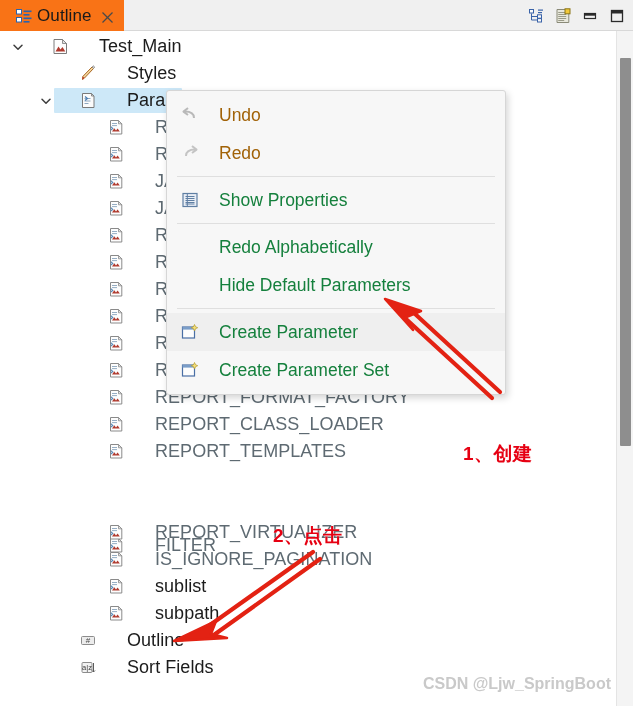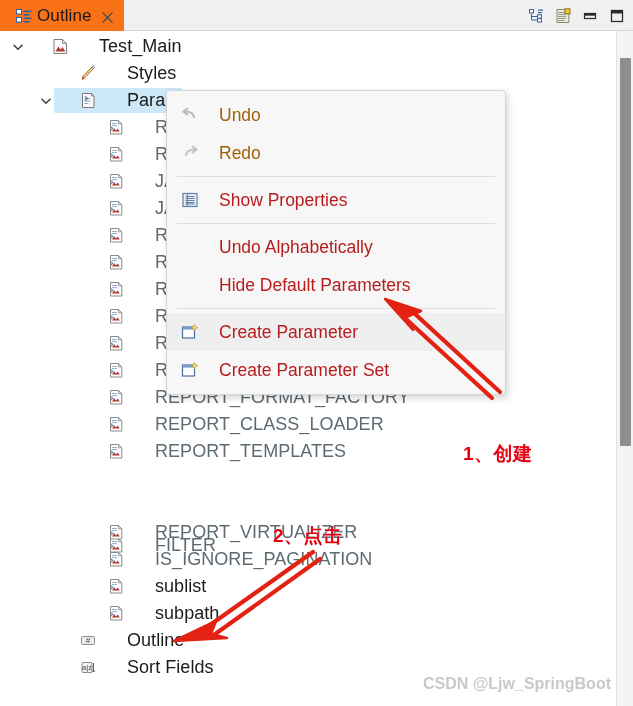--- a/index.html
+++ b/index.html
@@ -114,21 +114,21 @@
     box-sizing: border-box;
   }
   .mi.hot { background: #efefef; }
   .mi-icon {
     width: 22px; height: 20px; flex: 0 0 22px;
     margin-right: 18px;
     display: flex; align-items: center; justify-content: center;
   }
   .mi-label {
     font-size: 17.5px;
-    color: #b91c1c;
+    color: #15803d;
     font-family: "Liberation Sans", sans-serif;
   }
   .mi.disabled .mi-label { color: #a16207; }
   .msep {
     height: 1px; background: #dfdfdf;
     margin: 4px 10px 4px 10px;
   }
 
   
   .annot {
@@ -551,21 +551,21 @@
             <rect x="2" y="2.5" width="14" height="13" fill="#e9eef5" stroke="#5f7fa3" stroke-width="1.2"></rect>
             <path d="M4.5 5.5 h9 M4.5 7.5 h9 M4.5 9.5 h9 M4.5 11.5 h9 M4.5 13 h9" stroke="#5f7fa3" stroke-width="1"></path>
             <path d="M6.3 2.5 V15.5" stroke="#5f7fa3" stroke-width="1"></path>
           </svg>
         </span>
         <span class="mi-label">Show Properties</span>
       </div>
       <div class="msep"></div>
       <div class="mi">
         <span class="mi-icon"></span>
-        <span class="mi-label">Undo Alphabetically</span>
+        <span class="mi-label">Redo Alphabetically</span>
       </div>
       <div class="mi">
         <span class="mi-icon"></span>
         <span class="mi-label">Hide Default Parameters</span>
       </div>
       <div class="msep"></div>
       <div class="mi hot">
         <span class="mi-icon">
           <svg viewBox="0 0 18 18" width="18" height="18">
             <rect x="1.5" y="4" width="12" height="11" fill="#fdfdfd" stroke="#4a6fa5" stroke-width="1.2"></rect>

